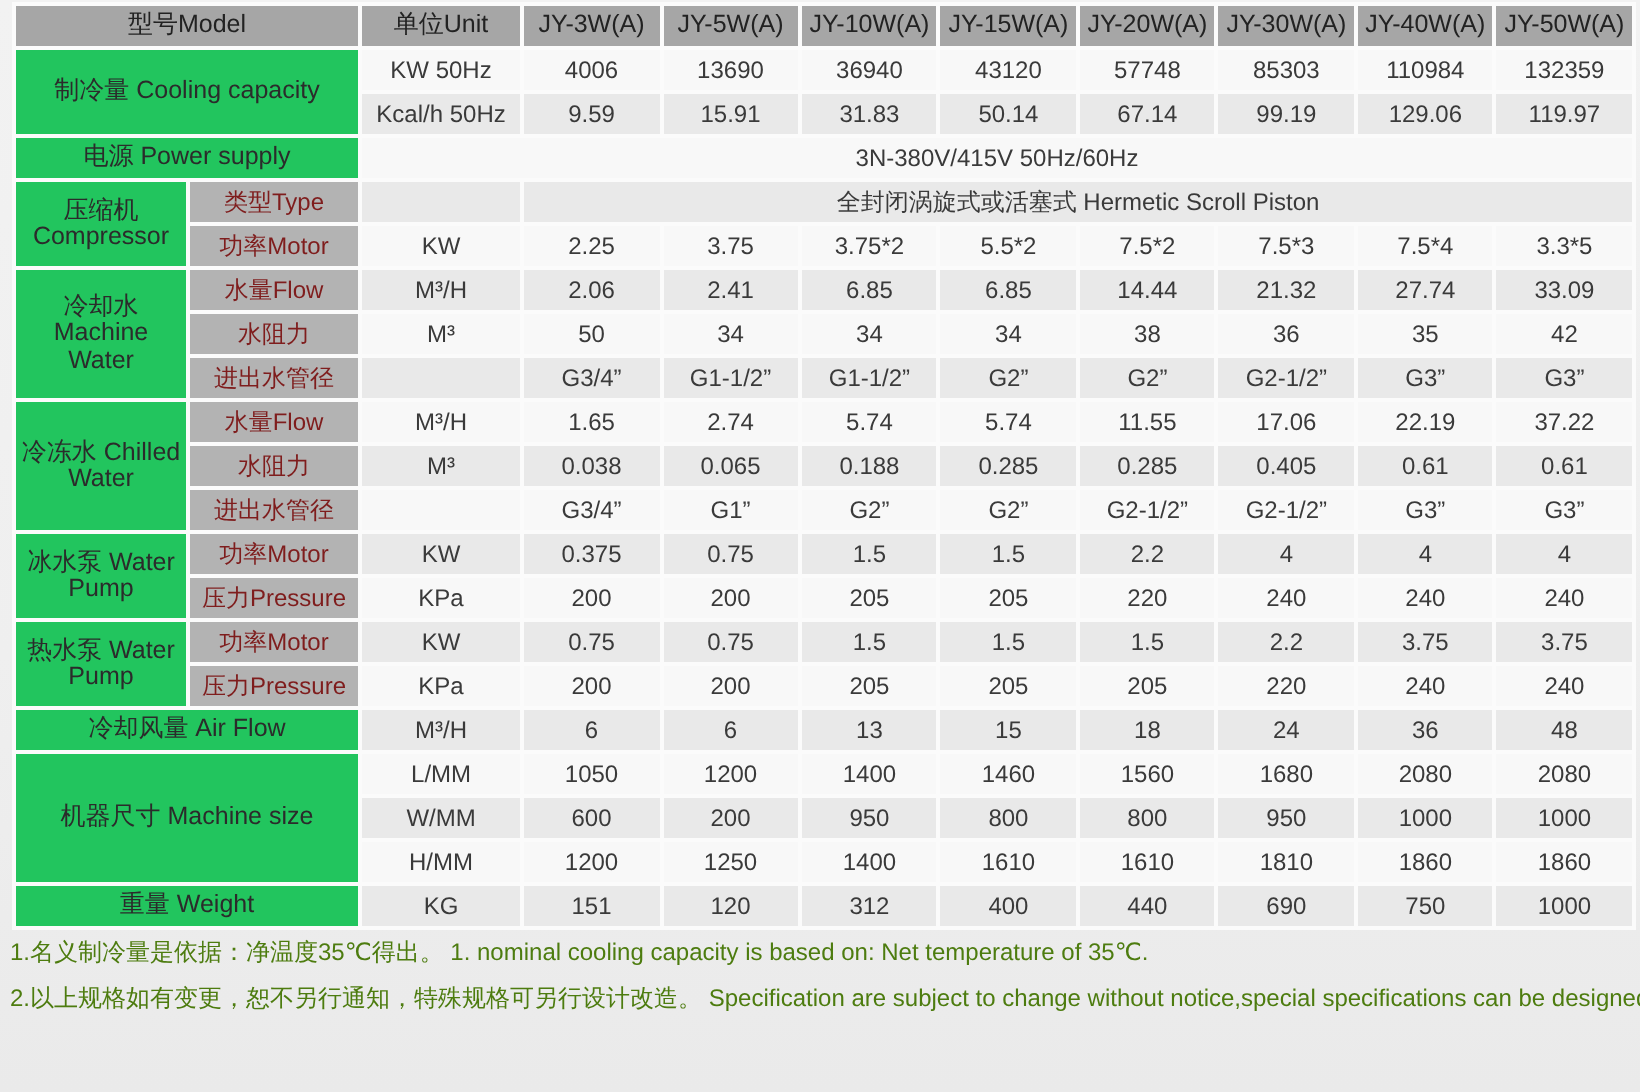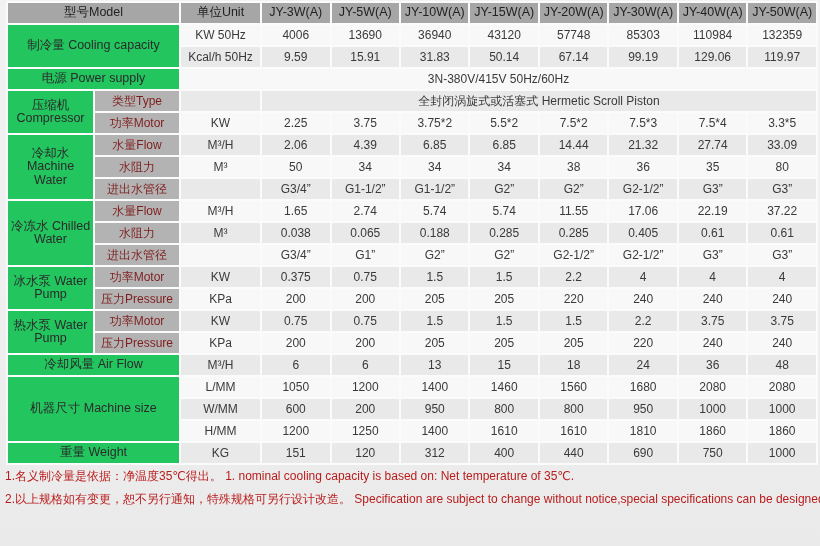--- a/index.html
+++ b/index.html
@@ -47,21 +47,21 @@
   td.light {
     background: #f8f8f8;
     color: #3a3a3a;
   }
   td.dark {
     background: #e9e9e9;
     color: #3a3a3a;
   }
   .footnotes {
     padding: 4px 0 0 5px;
-    color: #b91c1c;
+    color: #4d7c0f;
   }
   .footnotes p {
     margin: 0 0 9px 0;
     font-size: 12px;
     line-height: 14px;
     white-space: nowrap;
   }
 </style>
 </head>
 <body>
@@ -136,39 +136,39 @@
         <td class="light">7.5*2</td>
         <td class="light">7.5*3</td>
         <td class="light">7.5*4</td>
         <td class="light">3.3*5</td>
       </tr>
       <tr>
         <td class="lbl" rowspan="3">冷却水 Machine Water</td>
         <td class="sub">水量Flow</td>
         <td class="dark">M³/H</td>
         <td class="dark">2.06</td>
-        <td class="dark">4.39</td>
+        <td class="dark">2.41</td>
         <td class="dark">6.85</td>
         <td class="dark">6.85</td>
         <td class="dark">14.44</td>
         <td class="dark">21.32</td>
         <td class="dark">27.74</td>
         <td class="dark">33.09</td>
       </tr>
       <tr>
         <td class="sub">水阻力</td>
         <td class="light">M³</td>
         <td class="light">50</td>
         <td class="light">34</td>
         <td class="light">34</td>
         <td class="light">34</td>
         <td class="light">38</td>
         <td class="light">36</td>
         <td class="light">35</td>
-        <td class="light">80</td>
+        <td class="light">42</td>
       </tr>
       <tr>
         <td class="sub">进出水管径</td>
         <td class="dark"></td>
         <td class="dark">G3/4”</td>
         <td class="dark">G1-1/2”</td>
         <td class="dark">G1-1/2”</td>
         <td class="dark">G2”</td>
         <td class="dark">G2”</td>
         <td class="dark">G2-1/2”</td>

